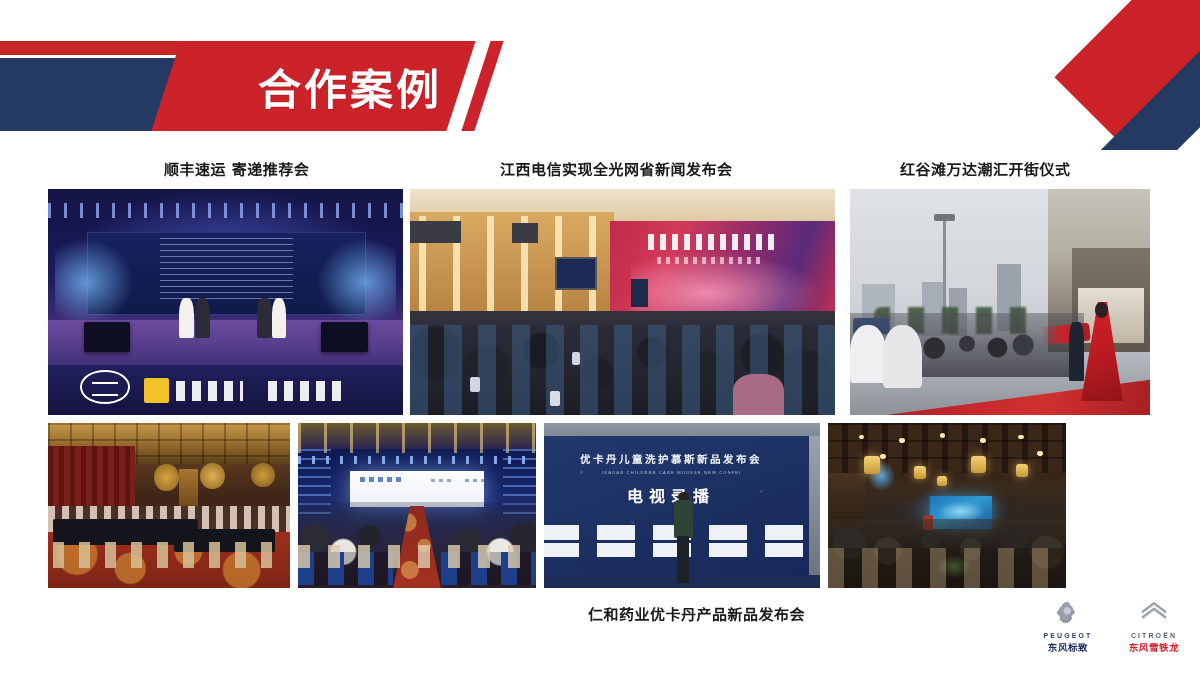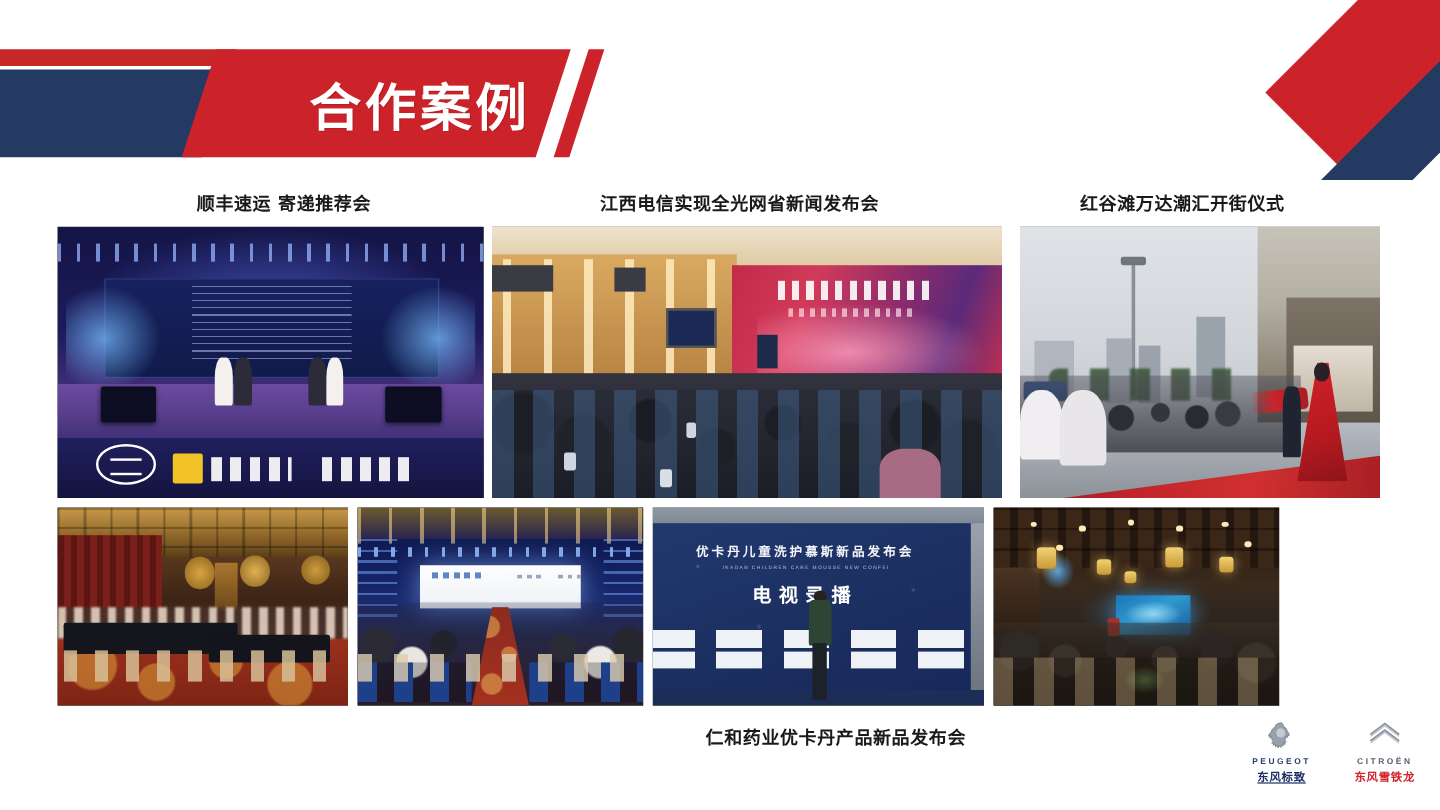--- a/index.html
+++ b/index.html
@@ -359,21 +359,21 @@
   .p7-red{position:absolute;left:40%;top:56%;width:4%;height:9%;background:#a3312c;border-radius:2px;}
 
   
   .logos{position:absolute;left:1028px;top:592px;width:168px;height:62px;display:flex;gap:6px;align-items:flex-end;}
   .logo-block{width:80px;display:flex;flex-direction:column;align-items:center;}
   .logo-mark{height:30px;display:flex;align-items:flex-end;justify-content:center;}
   .logo-en{font-size:7px;letter-spacing:2.1px;font-weight:bold;color:#2f3d6b;margin-top:2px;}
   .logo-en.citroen{color:#58606e;}
   .logo-cn{font-size:9.5px;font-weight:bold;letter-spacing:.6px;margin-top:1px;
     font-family:"DejaVu Sans","Liberation Sans",sans-serif;}
-  .logo-cn.peugeot{color:#1f2f66;text-decoration:underline;}
+  .logo-cn.peugeot{color:#1f2f66;}
   .logo-cn.citroen{color:#d0232b;}
 </style>
 </head>
 <body>
 
 <div class="slide">
 
   <div class="header">
     <div class="hdr-red-strip"></div>
     <div class="hdr-navy"></div>

